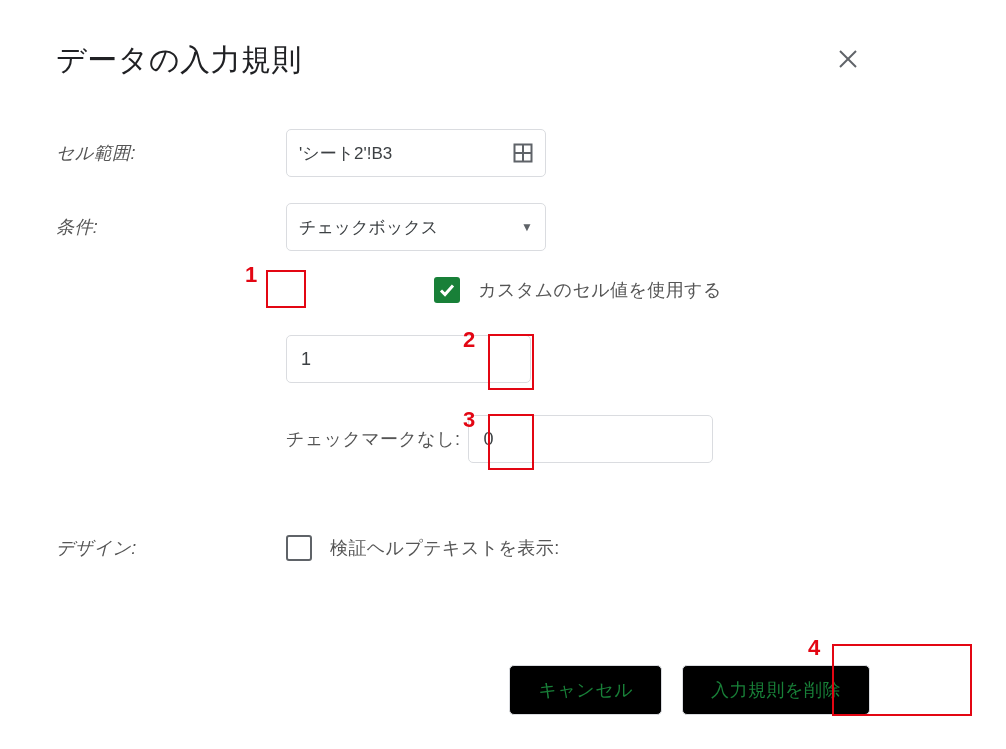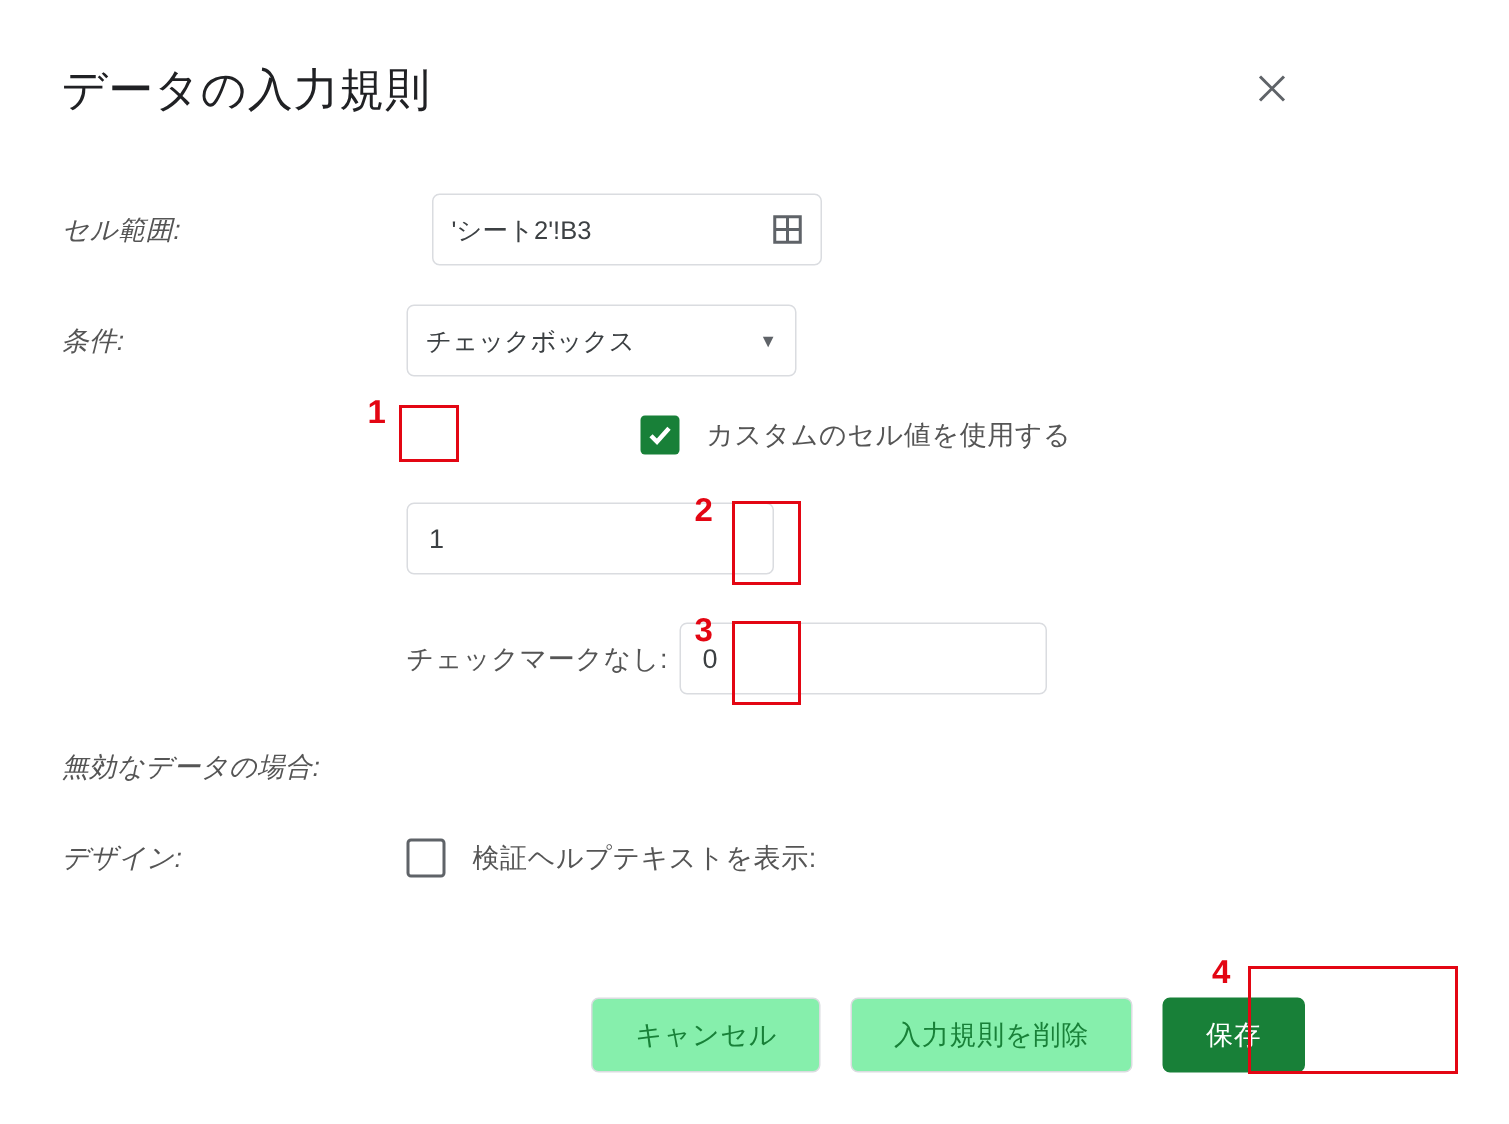--- a/index.html
+++ b/index.html
@@ -5,21 +5,21 @@
   * { box-sizing: border-box; }
   html, body {
     margin: 0; padding: 0;
     width: 1006px; height: 749px;
     font-family: "Hiragino Sans", "Meiryo", Arial, sans-serif;
     background: #fff;
     color: #3c4043;
   }
   .dialog {
     width: 908px; height: 749px;
-    padding: 40px 38px 34px 41px;
+    padding: 40px 38px 34px 56px;
     position: relative;
   }
   .title {
     font-size: 30px;
     color: #202124;
     letter-spacing: 0.5px;
   }
   .close-btn {
     position: absolute;
     top: 50px; right: 48px;
@@ -55,21 +55,20 @@
     align-items: center;
     border: 1px solid #dadce0;
     border-radius: 5px;
     height: 48px;
     padding: 0 12px;
     background: #fff;
   }
   .range-input {
     width: 260px;
     justify-content: space-between;
-    margin-left: 17px;
   }
   .range-input span.text {
     font-size: 17px;
     color: #3c4043;
   }
   .grid-icon {
     width: 20px; height: 20px;
     display: inline-block;
   }
   .grid-icon svg { display: block; }
@@ -164,21 +163,21 @@
     padding: 0 28px;
     border-radius: 5px;
     font-size: 18px;
     letter-spacing: 0.5px;
     display: flex; align-items: center; justify-content: center;
     cursor: pointer;
   }
   .btn-ghost {
     border: 1px solid #dadce0;
     color: #188038;
-    background: #86efac;
+    background: #000000;
   }
   .btn-primary {
     background: #188038;
     color: #fff;
     border: 1px solid #188038;
   }
   
   .annot-box {
     position: absolute;
     border: 2px solid #e30613;
@@ -253,43 +252,39 @@
 
     <div class="row" style="margin-bottom:36px;">
       <div class="label-col"></div>
       <div class="sub-label-col">チェックマークなし:</div>
       <div class="input-wrap value-input">
         <input type="text" value="0" style="">
       </div>
     </div>
 
     <div class="row" style="margin-bottom:36px;">
-      <div class="label-col">無効なデータの場合:</div>
     </div>
 
     <div class="row">
       <div class="label-col">デザイン:</div>
       <div class="chk-wrap">
         <div class="chk unchecked"></div>
         <div class="chk-label">検証ヘルプテキストを表示:</div>
       </div>
     </div>
 
   </div>
 
   <div class="button-row">
     <div class="btn btn-ghost">
       <span>キャンセル</span>
     </div>
     <div class="btn btn-ghost">
       <span>入力規則を削除</span>
     </div>
-    <div class="btn btn-primary">
-      <span>保存</span>
-    </div>
   </div>
 
   <div class="annot-num" style="left:245px; top:262px;">1</div>
   <div class="annot-box" style="left:266px; top:270px; width:40px; height:38px;"></div>
 
   <div class="annot-num" style="left:463px; top:327px;">2</div>
   <div class="annot-box" style="left:488px; top:334px; width:46px; height:56px;"></div>
 
   <div class="annot-num" style="left:463px; top:407px;">3</div>
   <div class="annot-box" style="left:488px; top:414px; width:46px; height:56px;"></div>

